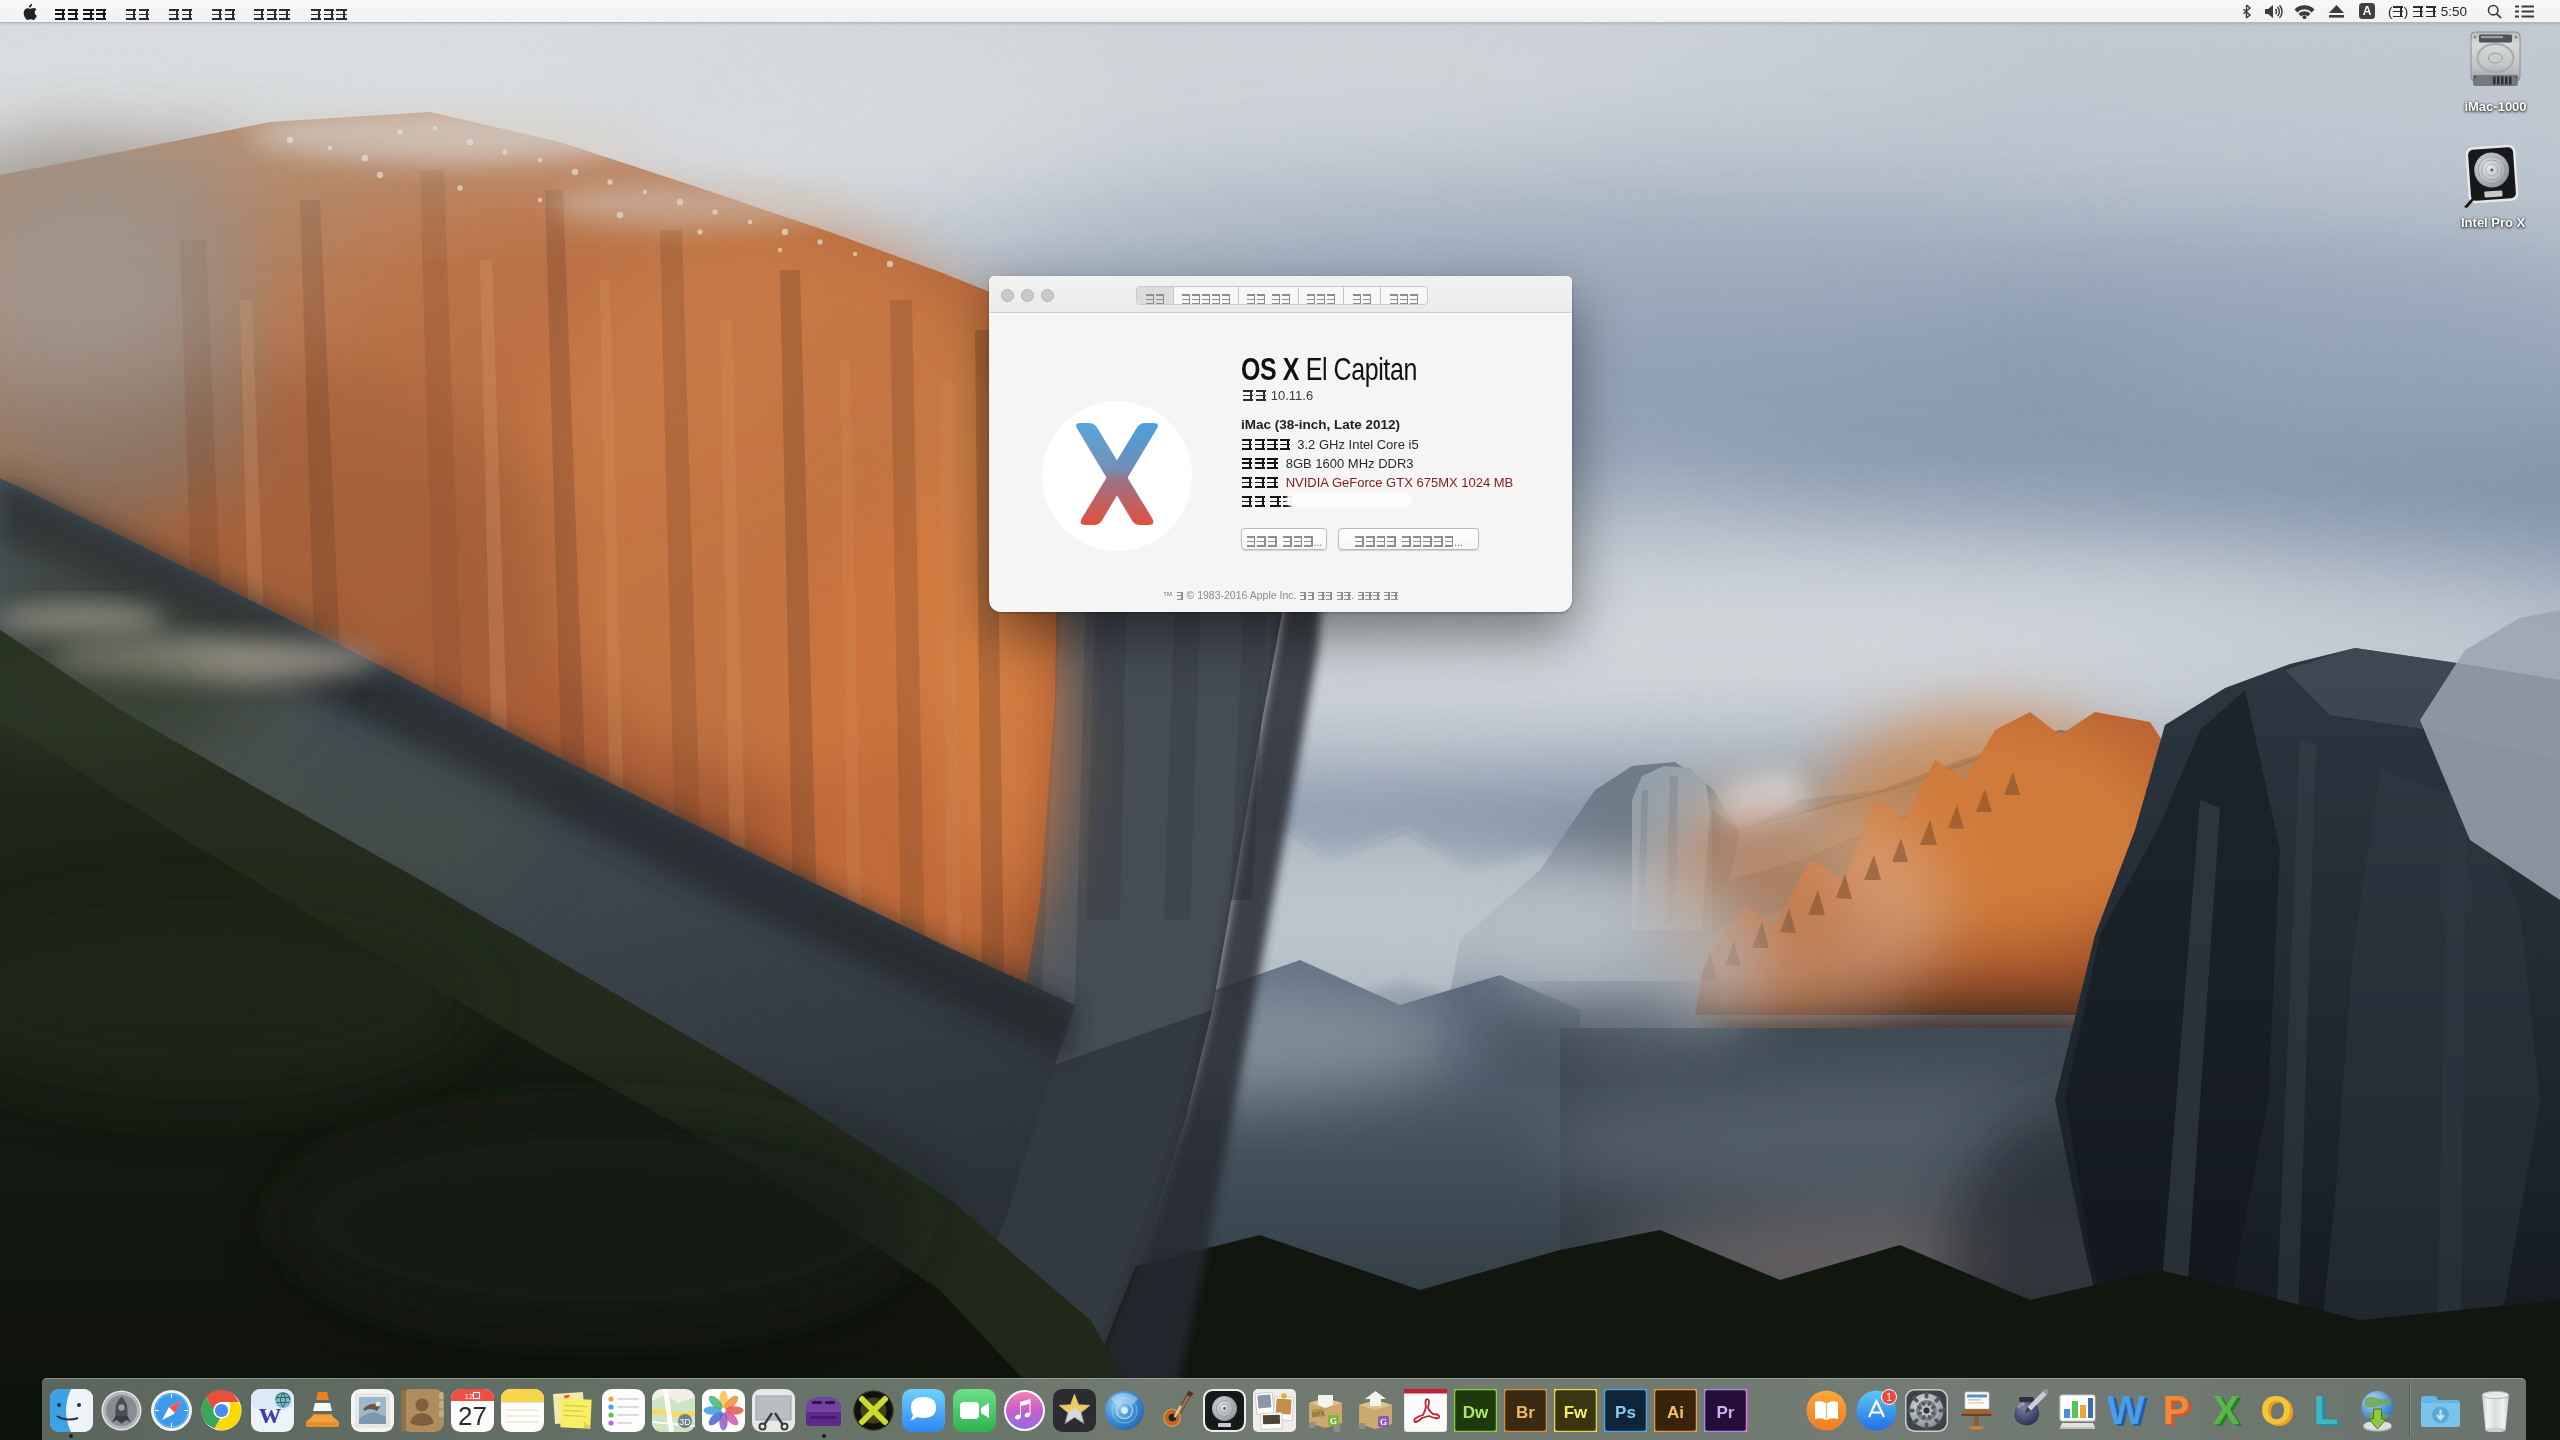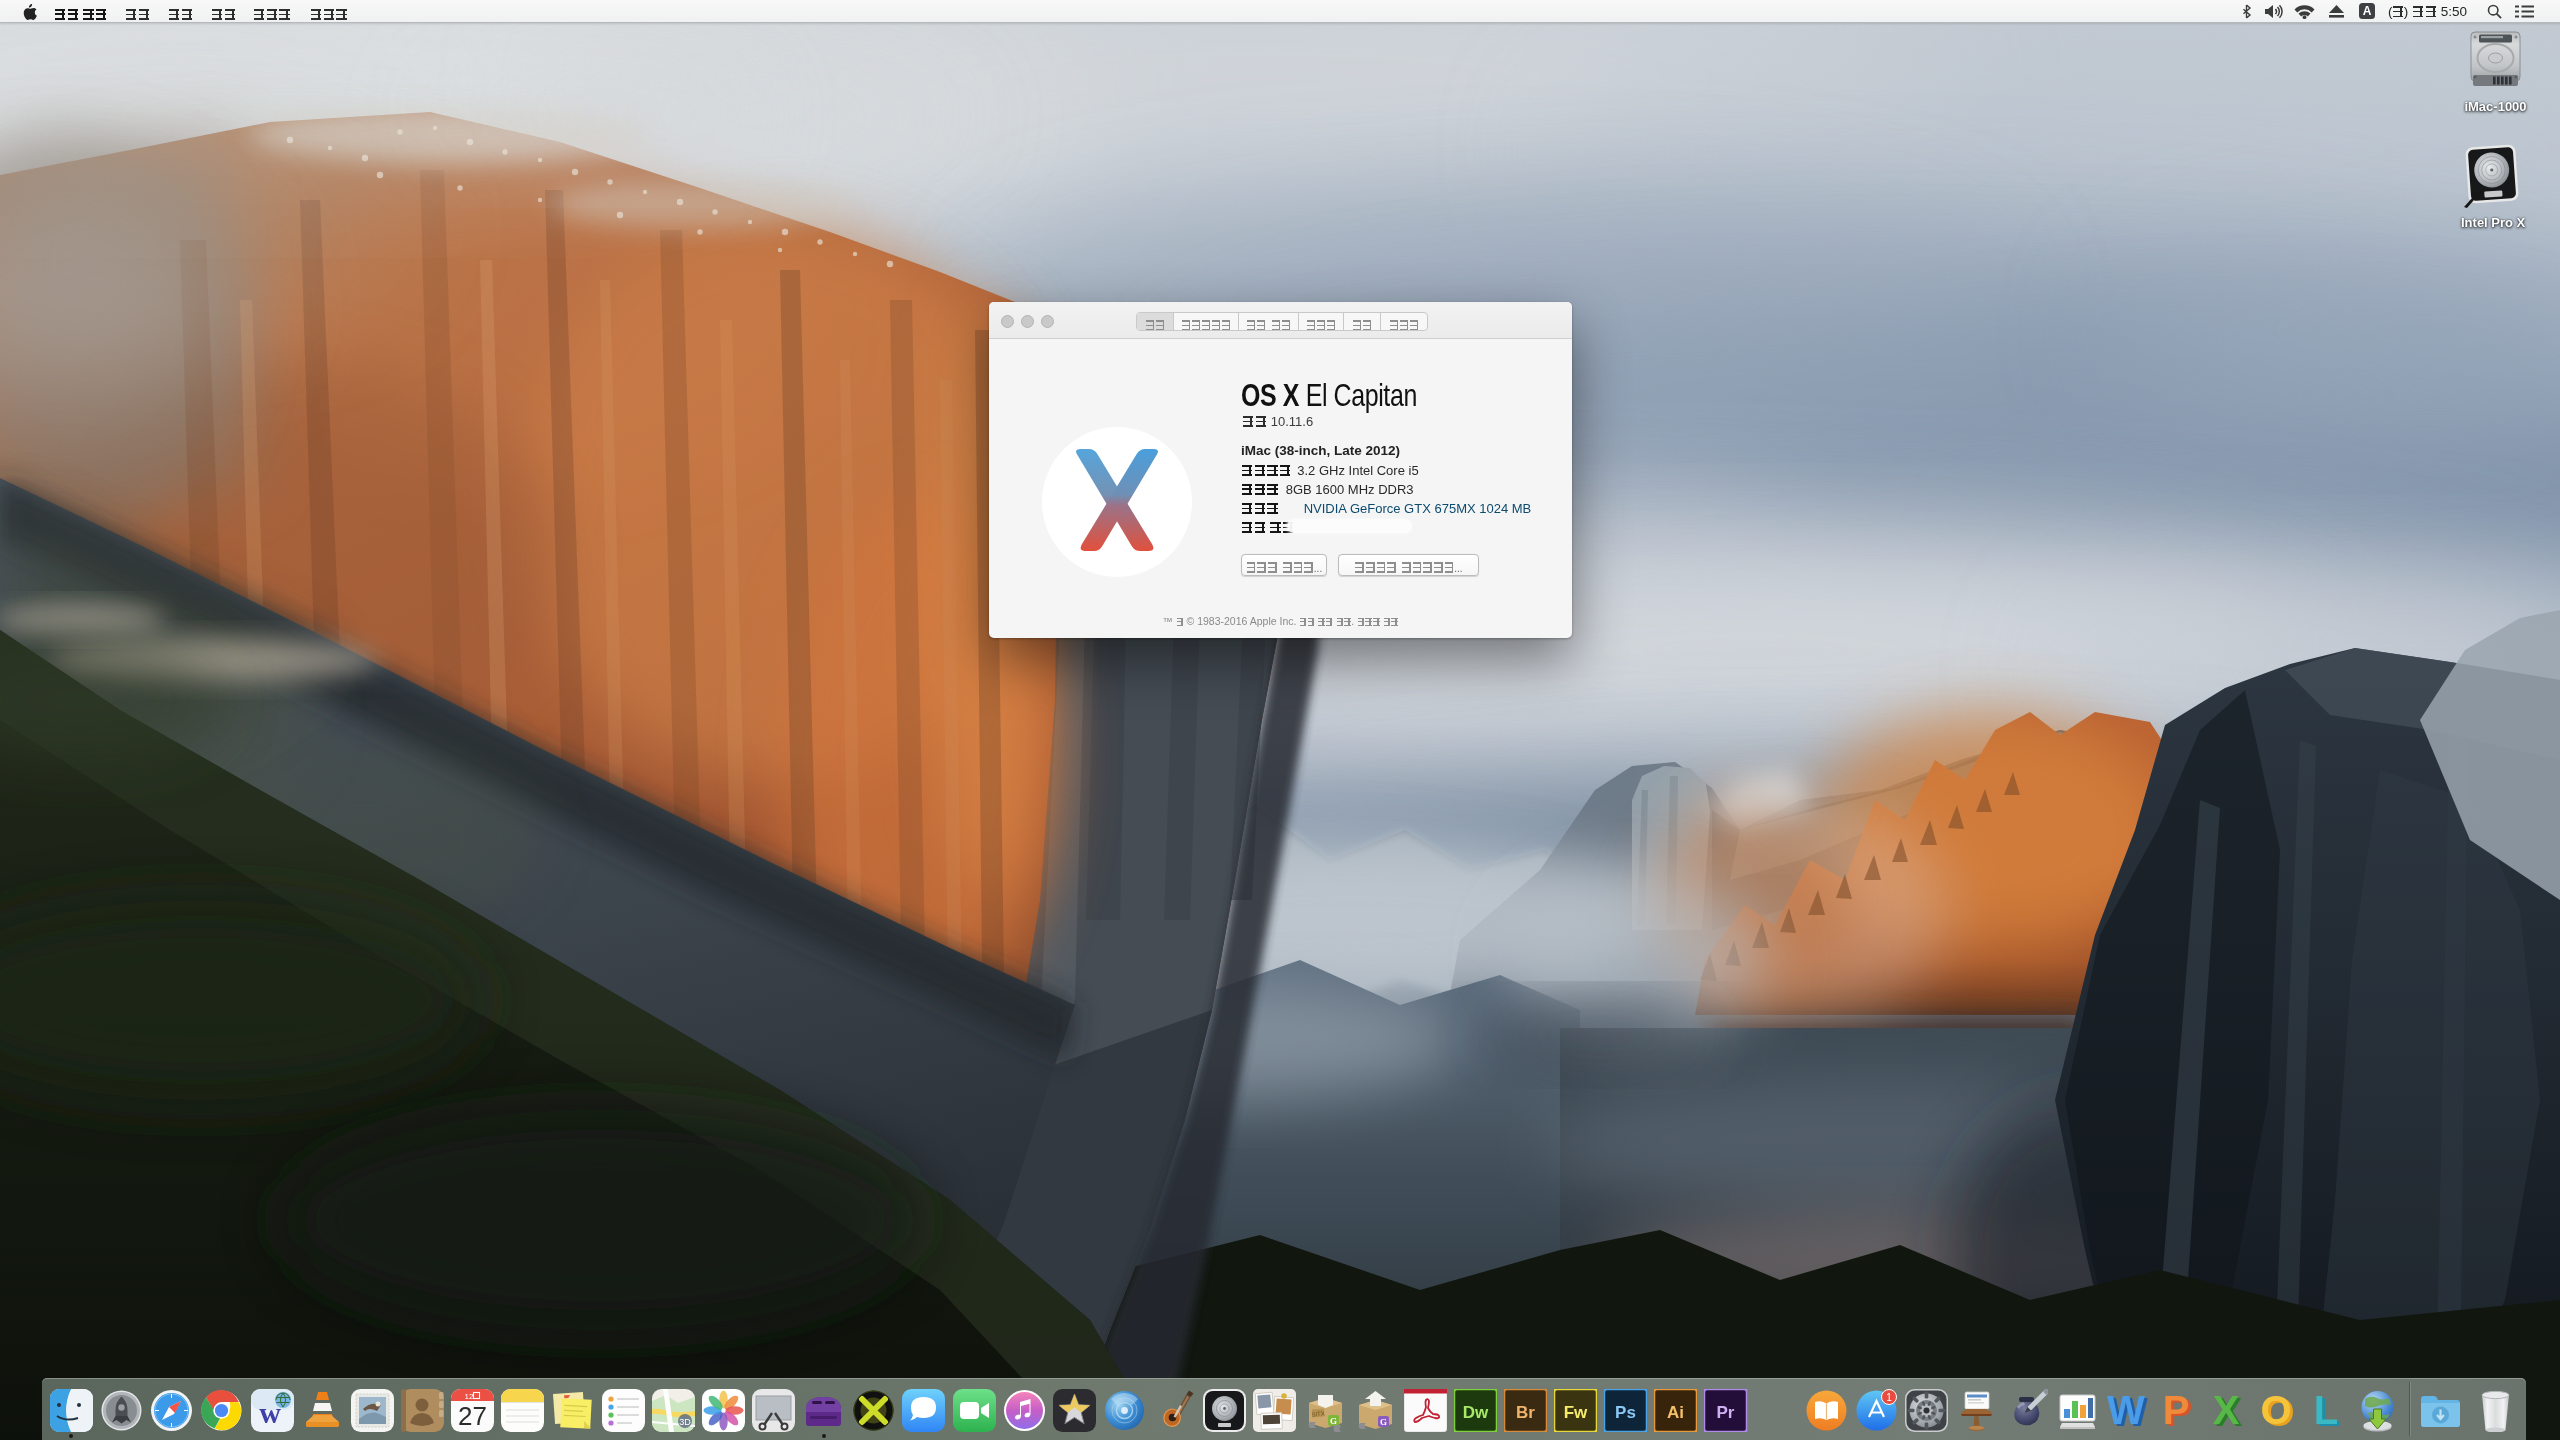--- a/index.html
+++ b/index.html
@@ -321,21 +321,21 @@
       <circle cx="31" cy="26" r="13.5" fill="none" stroke="#7c8288" stroke-width="0.7" opacity="0.7"></circle>
       <circle cx="31" cy="26" r="6" fill="none" stroke="#8d9399" stroke-width="0.7" opacity="0.8"></circle>
       <circle cx="31" cy="26" r="1.6" fill="#5c6166"></circle>
       <rect x="22" y="47" width="18" height="6" rx="1" fill="#c7c9cb"></rect>
     </g>
     <path d="M3 63 L12 53 Q10 50 12.5 48.5 L20 47 L18.5 55 Q16 56.5 13.8 55 L6 64 Z" fill="#161616"></path>
   </svg>
   <div style="width:62px;text-align:center;margin-top:3px;font-size:13px;font-weight:bold;color:#fff;text-shadow:0 1px 3px rgba(0,0,0,0.85),0 0 2px rgba(0,0,0,0.6);white-space:nowrap;">Intel Pro X</div>
 </div>
 
-<div style="position:absolute;left:989px;top:302px;width:583px;height:336px;z-index:40;border-radius:5px;background:#f5f5f5;box-shadow:0 22px 55px rgba(0,0,0,0.45),0 1px 3px rgba(0,0,0,0.3);">
+<div style="position:absolute;left:989px;top:276px;width:583px;height:336px;z-index:40;border-radius:12px;background:#f5f5f5;box-shadow:0 22px 55px rgba(0,0,0,0.45),0 1px 3px rgba(0,0,0,0.3);">
 
   <div style="position:absolute;left:0;top:0;width:583px;height:36px;background:linear-gradient(#f2f2f2,#ebebeb);border-bottom:1px solid #cfcfcf;border-radius:5px 5px 0 0;"></div>
   <div style="position:absolute;left:12px;top:13px;width:11px;height:11px;border-radius:50%;background:#c9c9c9;border:0.5px solid #b3b3b3;"></div>
   <div style="position:absolute;left:32px;top:13px;width:11px;height:11px;border-radius:50%;background:#c9c9c9;border:0.5px solid #b3b3b3;"></div>
   <div style="position:absolute;left:52px;top:13px;width:11px;height:11px;border-radius:50%;background:#c9c9c9;border:0.5px solid #b3b3b3;"></div>
 
   <div style="position:absolute;left:147px;top:10px;height:17px;display:flex;border:1px solid #c9c9c9;border-radius:4px;overflow:hidden;background:#f7f7f7;" class="kg">
     <div style="width:36px;background:#dcdcdc;border-right:1px solid #c9c9c9;text-align:center;padding-top:3px;"><i class="k" style="width:8px;margin:0 1px"></i><i class="k" style="width:8px;margin:0 1px"></i></div>
     <div style="width:64px;border-right:1px solid #c9c9c9;text-align:center;padding-top:3px;"><i class="k" style="width:8px;margin:0 1px"></i><i class="k" style="width:8px;margin:0 1px"></i><i class="k" style="width:8px;margin:0 1px"></i><i class="k" style="width:8px;margin:0 1px"></i><i class="k" style="width:8px;margin:0 1px"></i></div>
     <div style="width:59px;border-right:1px solid #c9c9c9;text-align:center;padding-top:3px;"><i class="k" style="width:8px;margin:0 1px"></i><i class="k" style="width:8px;margin:0 1px"></i>&nbsp;<i class="k" style="width:8px;margin:0 1px"></i><i class="k" style="width:8px;margin:0 1px"></i></div>
@@ -362,21 +362,21 @@
     <circle cx="75" cy="75" r="75" fill="#ffffff"></circle>
     <path d="M36 29 Q31 22 38.5 22 L47 22 Q52 22 55 26.5 L110 117 Q114 124 106.5 124 L98 124 Q93 124 90 119.5 Z" fill="url(#xg1)"></path>
     <path d="M114 29 Q119 22 111.5 22 L103 22 Q98 22 95 26.5 L40 117 Q36 124 43.5 124 L52 124 Q57 124 60 119.5 Z" fill="url(#xg2)"></path>
   </svg>
 
   <div style="position:absolute;left:252px;top:75px;font-size:32px;color:#111;letter-spacing:-0.5px;transform:scaleX(0.78);transform-origin:0 0;white-space:nowrap;"><b>OS X</b> El Capitan</div>
   <div style="position:absolute;left:253px;top:112px;font-size:13px;color:#3c3c3c;"><i class="k"></i><i class="k"></i> 10.11.6</div>
   <div style="position:absolute;left:252px;top:141px;font-size:13.5px;font-weight:bold;color:#222;">iMac (38-inch, Late 2012)</div>
   <div style="position:absolute;left:252px;top:161px;font-size:13px;color:#222;" class="kb"><i class="k"></i><i class="k"></i><i class="k"></i><i class="k"></i><span style="font-weight:normal;margin-left:6px;color:#2a2a2a">3.2 GHz Intel Core i5</span></div>
   <div style="position:absolute;left:252px;top:180px;font-size:13px;color:#222;" class="kb"><i class="k"></i><i class="k"></i><i class="k"></i><span style="font-weight:normal;margin-left:7px;color:#2a2a2a">8GB 1600 MHz DDR3</span></div>
-  <div style="position:absolute;left:252px;top:199px;font-size:13px;color:#222;" class="kb"><i class="k"></i><i class="k"></i><i class="k"></i><span style="font-weight:normal;margin-left:25px;color:#0c4a6e">NVIDIA GeForce GTX 675MX 1024 MB</span></div>
+  <div style="position:absolute;left:252px;top:199px;font-size:13px;color:#222;" class="kb"><i class="k"></i><i class="k"></i><i class="k"></i><span style="font-weight:normal;margin-left:7px;color:#7f1d1d">NVIDIA GeForce GTX 675MX 1024 MB</span></div>
   <div style="position:absolute;left:252px;top:218px;font-size:13px;color:#222;" class="kb"><i class="k"></i><i class="k"></i><span style="display:inline-block;width:3px"></span><i class="k"></i><i class="k"></i></div>
   <div style="position:absolute;left:298px;top:217px;width:125px;height:14px;background:rgba(252,252,252,0.95);border-radius:7px;box-shadow:0 0 3px 1px rgba(249,249,249,0.8);"></div>
 
   <div style="position:absolute;left:252px;top:252px;width:84px;height:17px;background:linear-gradient(#ffffff,#f6f6f6);border:0.5px solid #bcbcbc;border-radius:4px;box-shadow:0 0.5px 1px rgba(0,0,0,0.15);text-align:center;padding-top:2.5px;" class="kg"><i class="k" style="width:8.6px;margin:0 1px"></i><i class="k" style="width:8.6px;margin:0 1px"></i><i class="k" style="width:8.6px;margin:0 1px"></i>&nbsp;<i class="k" style="width:8.6px;margin:0 1px"></i><i class="k" style="width:8.6px;margin:0 1px"></i><i class="k" style="width:8.6px;margin:0 1px"></i><span style="color:#666;font-size:10px;">...</span></div>
   <div style="position:absolute;left:349px;top:252px;width:139px;height:17px;background:linear-gradient(#ffffff,#f6f6f6);border:0.5px solid #bcbcbc;border-radius:4px;box-shadow:0 0.5px 1px rgba(0,0,0,0.15);text-align:center;padding-top:2.5px;" class="kg"><i class="k" style="width:8.6px;margin:0 1px"></i><i class="k" style="width:8.6px;margin:0 1px"></i><i class="k" style="width:8.6px;margin:0 1px"></i><i class="k" style="width:8.6px;margin:0 1px"></i>&nbsp;<i class="k" style="width:8.6px;margin:0 1px"></i><i class="k" style="width:8.6px;margin:0 1px"></i><i class="k" style="width:8.6px;margin:0 1px"></i><i class="k" style="width:8.6px;margin:0 1px"></i><i class="k" style="width:8.6px;margin:0 1px"></i><span style="color:#666;font-size:10px;">...</span></div>
 
   <div style="position:absolute;left:0;top:313px;width:583px;text-align:center;font-size:10.5px;color:#8a8a8a;" class="kg">™ <i class="kf"></i> © 1983-2016 Apple Inc. <i class="kf"></i><i class="kf"></i> <i class="kf"></i><i class="kf"></i> <i class="kf"></i><i class="kf"></i>. <i class="kf"></i><i class="kf"></i><i class="kf"></i> <i class="kf"></i><i class="kf"></i></div>
 </div>
 
 <div style="position:absolute;left:42px;top:1378px;width:2484px;height:62px;z-index:25;border-radius:5px 5px 0 0;background:linear-gradient(90deg,rgba(96,108,98,0.94),rgba(118,129,118,0.93) 45%,rgba(122,132,124,0.93) 75%,rgba(112,122,115,0.94));box-shadow:inset 0 1px 0 rgba(255,255,255,0.28);"></div>

